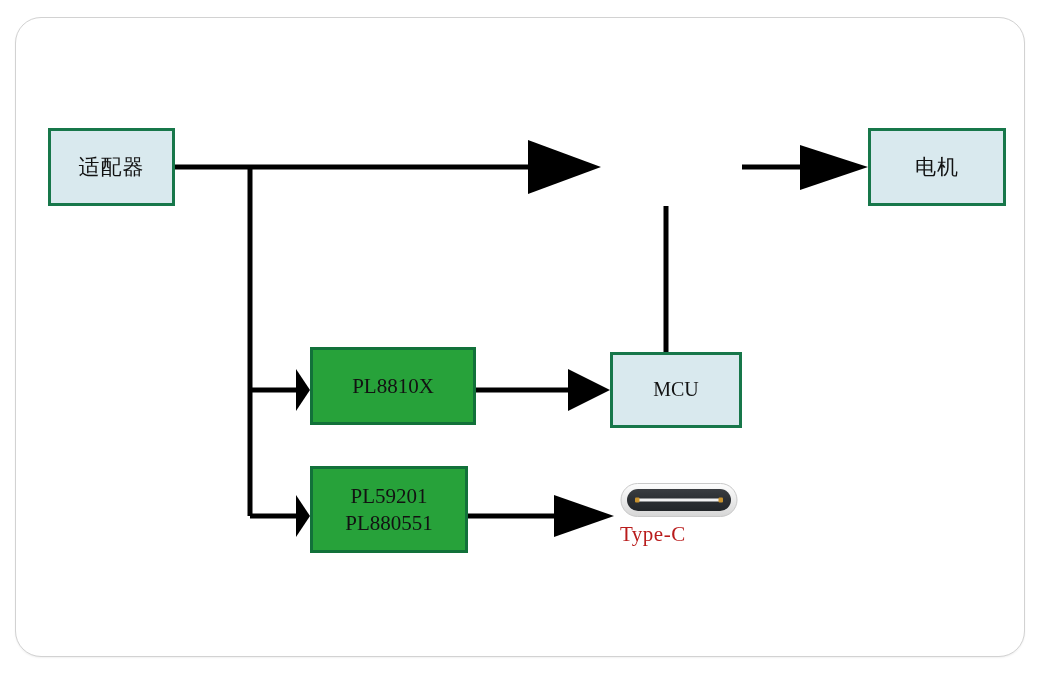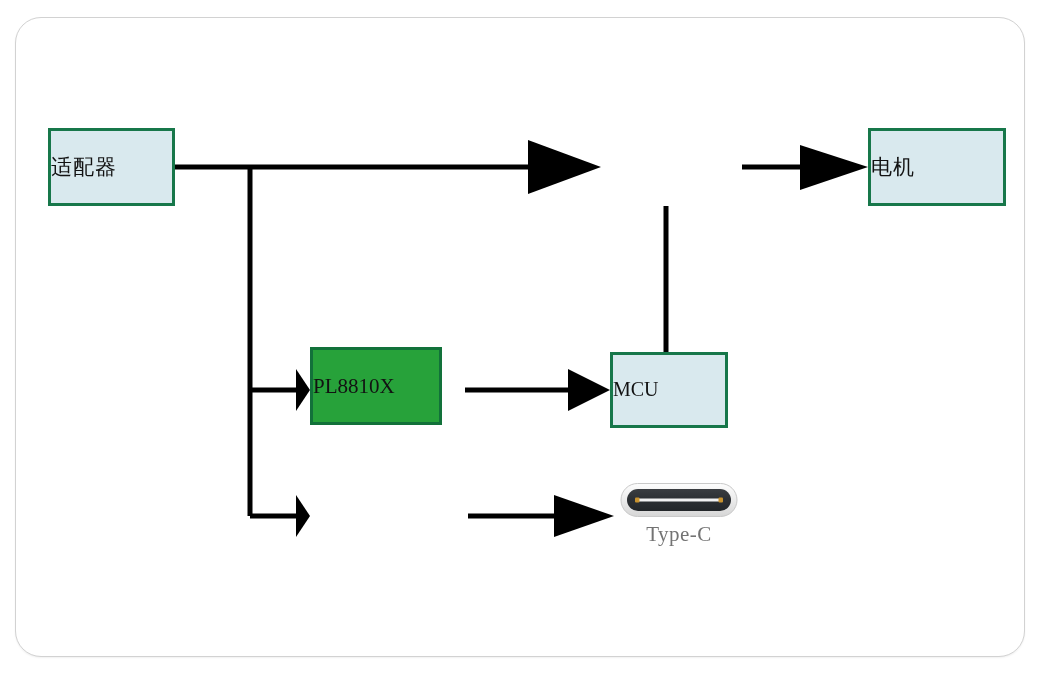--- a/index.html
+++ b/index.html
@@ -44,21 +44,21 @@
     width: 1042px;
     height: 678px;
   }
 
   
   .node {
     position: absolute;
     box-sizing: border-box;
     display: flex;
     align-items: center;
-    justify-content: flex-start;
+    justify-content: center;
     text-align: center;
     border: 3px solid #17774a;
     color: #121212;
     line-height: 1.28;
     white-space: pre-line;
   }
   .node.blue {
     background: #d9e9ee;
   }
   .node.green {
@@ -68,22 +68,22 @@
 
   .node .label {
     display: block;
     pointer-events: none;
   }
 
   
   #node-adapter      { left: 48px;  top: 128px; width: 127px; height: 78px;  font-size: 21px; }
   #node-motor-driver { left: 601px; top: 128px; width: 141px; height: 78px;  font-size: 21px; }
   #node-motor        { left: 868px; top: 128px; width: 138px; height: 78px;  font-size: 21px; }
-  #node-pl8810x      { left: 310px; top: 347px; width: 132px; height: 78px;  font-size: 21px; }
-  #node-mcu          { left: 610px; top: 352px; width: 118px; height: 76px;  font-size: 20px; }
+  #node-pl8810x      { left: 310px; top: 347px; width: 166px; height: 78px;  font-size: 21px; }
+  #node-mcu          { left: 610px; top: 352px; width: 132px; height: 76px;  font-size: 20px; }
   #node-pl59201      { left: 310px; top: 466px; width: 158px; height: 87px;  font-size: 21px; }
 
   
   .cjk { letter-spacing: 1px; font-family: "DejaVu Sans", "Liberation Sans", sans-serif; font-weight: 400; }
   .latin { font-family: "Liberation Serif", "DejaVu Serif", serif; }
 
   
   #typec-group {
     position: absolute;
     left: 620px;
@@ -96,24 +96,24 @@
     left: 0;
     top: 0;
     width: 118px;
     height: 36px;
   }
   #typec-label {
     position: absolute;
     left: 0;
     top: 40px;
     width: 118px;
-    text-align: center;
+    text-align: left;
     font-family: "Liberation Serif", "DejaVu Serif", serif;
     font-size: 21px;
-    color: #737373;
+    color: #b91c1c;
     letter-spacing: 0.5px;
   }
 </style>
 </head>
 <body>
 
 <div id="stage">
 
   <div class="card"></div>
 
@@ -163,20 +163,24 @@
   </div>
 
   <div id="node-pl8810x" class="node green">
     <span class="label latin">PL8810X</span>
   </div>
 
   <div id="node-mcu" class="node blue">
     <span class="label latin">MCU</span>
   </div>
 
+  <div id="node-pl59201" class="node green">
+    <span class="label latin">PL59201
+PL880551</span>
+  </div>
 
   <div id="typec-group">
     <svg id="typec-icon" viewBox="0 0 118 36" width="118" height="36">
       <defs>
         <linearGradient id="shellGrad" x1="0" y1="0" x2="0" y2="1">
           <stop offset="0%" stop-color="#fdfdfd"></stop>
           <stop offset="45%" stop-color="#ededed"></stop>
           <stop offset="100%" stop-color="#d6d6d6"></stop>
         </linearGradient>
         <linearGradient id="bodyGrad" x1="0" y1="0" x2="0" y2="1">

